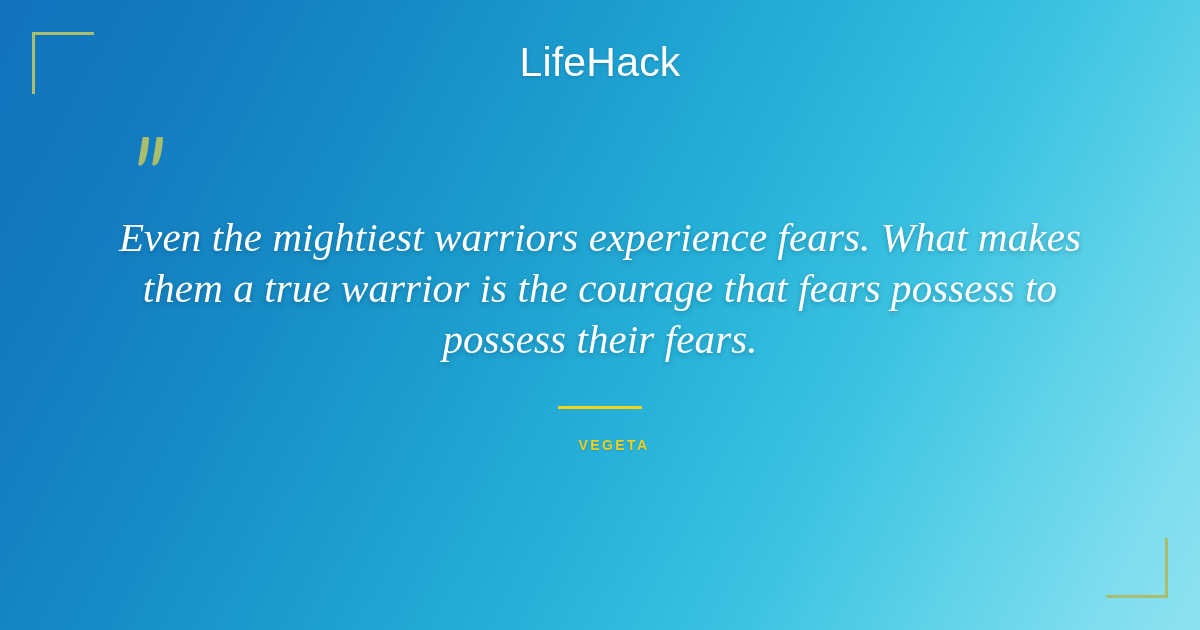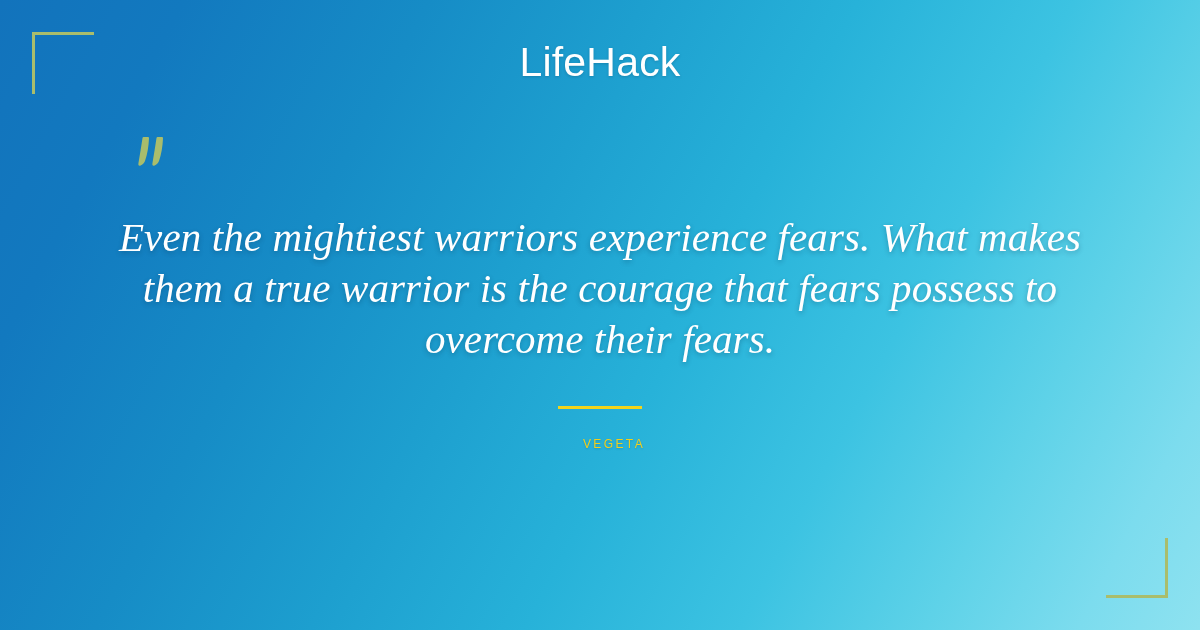--- a/index.html
+++ b/index.html
@@ -99,22 +99,22 @@
     text-align: center;
   }
   #attribution-divider {
     width: 84px;
     height: 3px;
     margin: 0 auto 28px auto;
     background: #f2d41a;
   }
   #attribution-name {
     font-family: "Liberation Sans", sans-serif;
-    font-size: 12px;
-    font-weight: normal;
+    font-size: 14px;
+    font-weight: bold;
     letter-spacing: 2.4px;
     color: #f2cf1c;
     text-shadow: 0 1px 2px rgba(0,40,70,0.18);
     padding-left: 28px;
   }
 </style>
 </head>
 <body>
 
 <div id="card">
@@ -134,21 +134,21 @@
   <div id="quote-mark">
     <svg width="60" height="60" viewBox="0 0 60 60" aria-hidden="true">
       <path d="M14.5 6 C13.2 14.5 11.8 23.5 10.4 31.5 C10.1 33.3 11.0 34.2 12.6 33.6 C14.6 32.8 16.1 31.2 17.0 29.0 C19.4 22.2 20.6 14.6 21.0 6.4 C21.05 5.5 20.6 5.0 19.7 5.0 L15.6 5.0 C15.0 5.0 14.6 5.35 14.5 6 Z" fill="#a9bd6c"></path>
       <path d="M28.5 6 C27.2 14.5 25.8 23.5 24.4 31.5 C24.1 33.3 25.0 34.2 26.6 33.6 C28.6 32.8 30.1 31.2 31.0 29.0 C33.4 22.2 34.6 14.6 35.0 6.4 C35.05 5.5 34.6 5.0 33.7 5.0 L29.6 5.0 C29.0 5.0 28.6 5.35 28.5 6 Z" fill="#a9bd6c"></path>
     </svg>
   </div>
 
   <div id="quote-text">
     <span class="line">Even the mightiest warriors experience fears. What makes</span>
     <span class="line">them a true warrior is the courage that fears possess to</span>
-    <span class="line">overcome their fears.</span>
+    <span class="line">possess their fears.</span>
   </div>
 
   <div id="attribution">
     <div id="attribution-divider"></div>
     <div id="attribution-name">VEGETA</div>
   </div>
 
 </div>
 
 </body></html>

